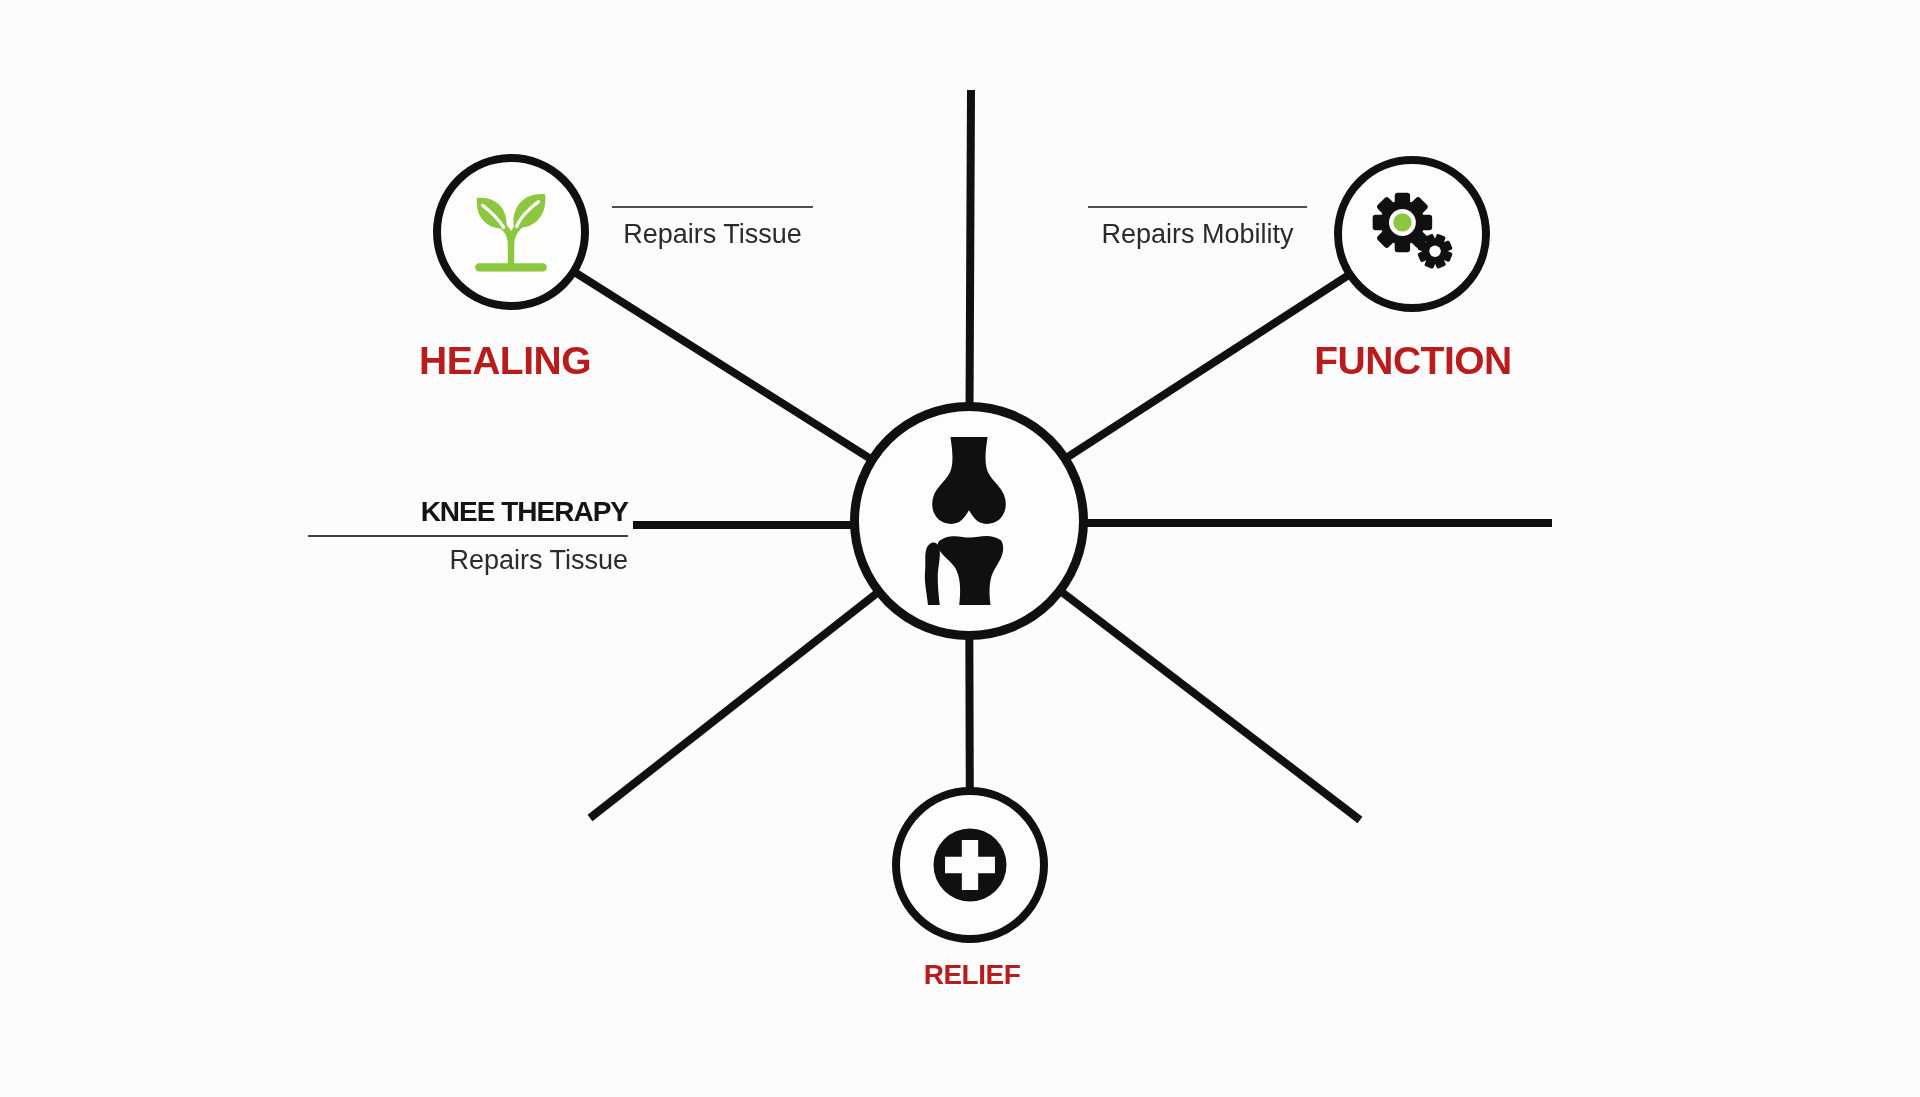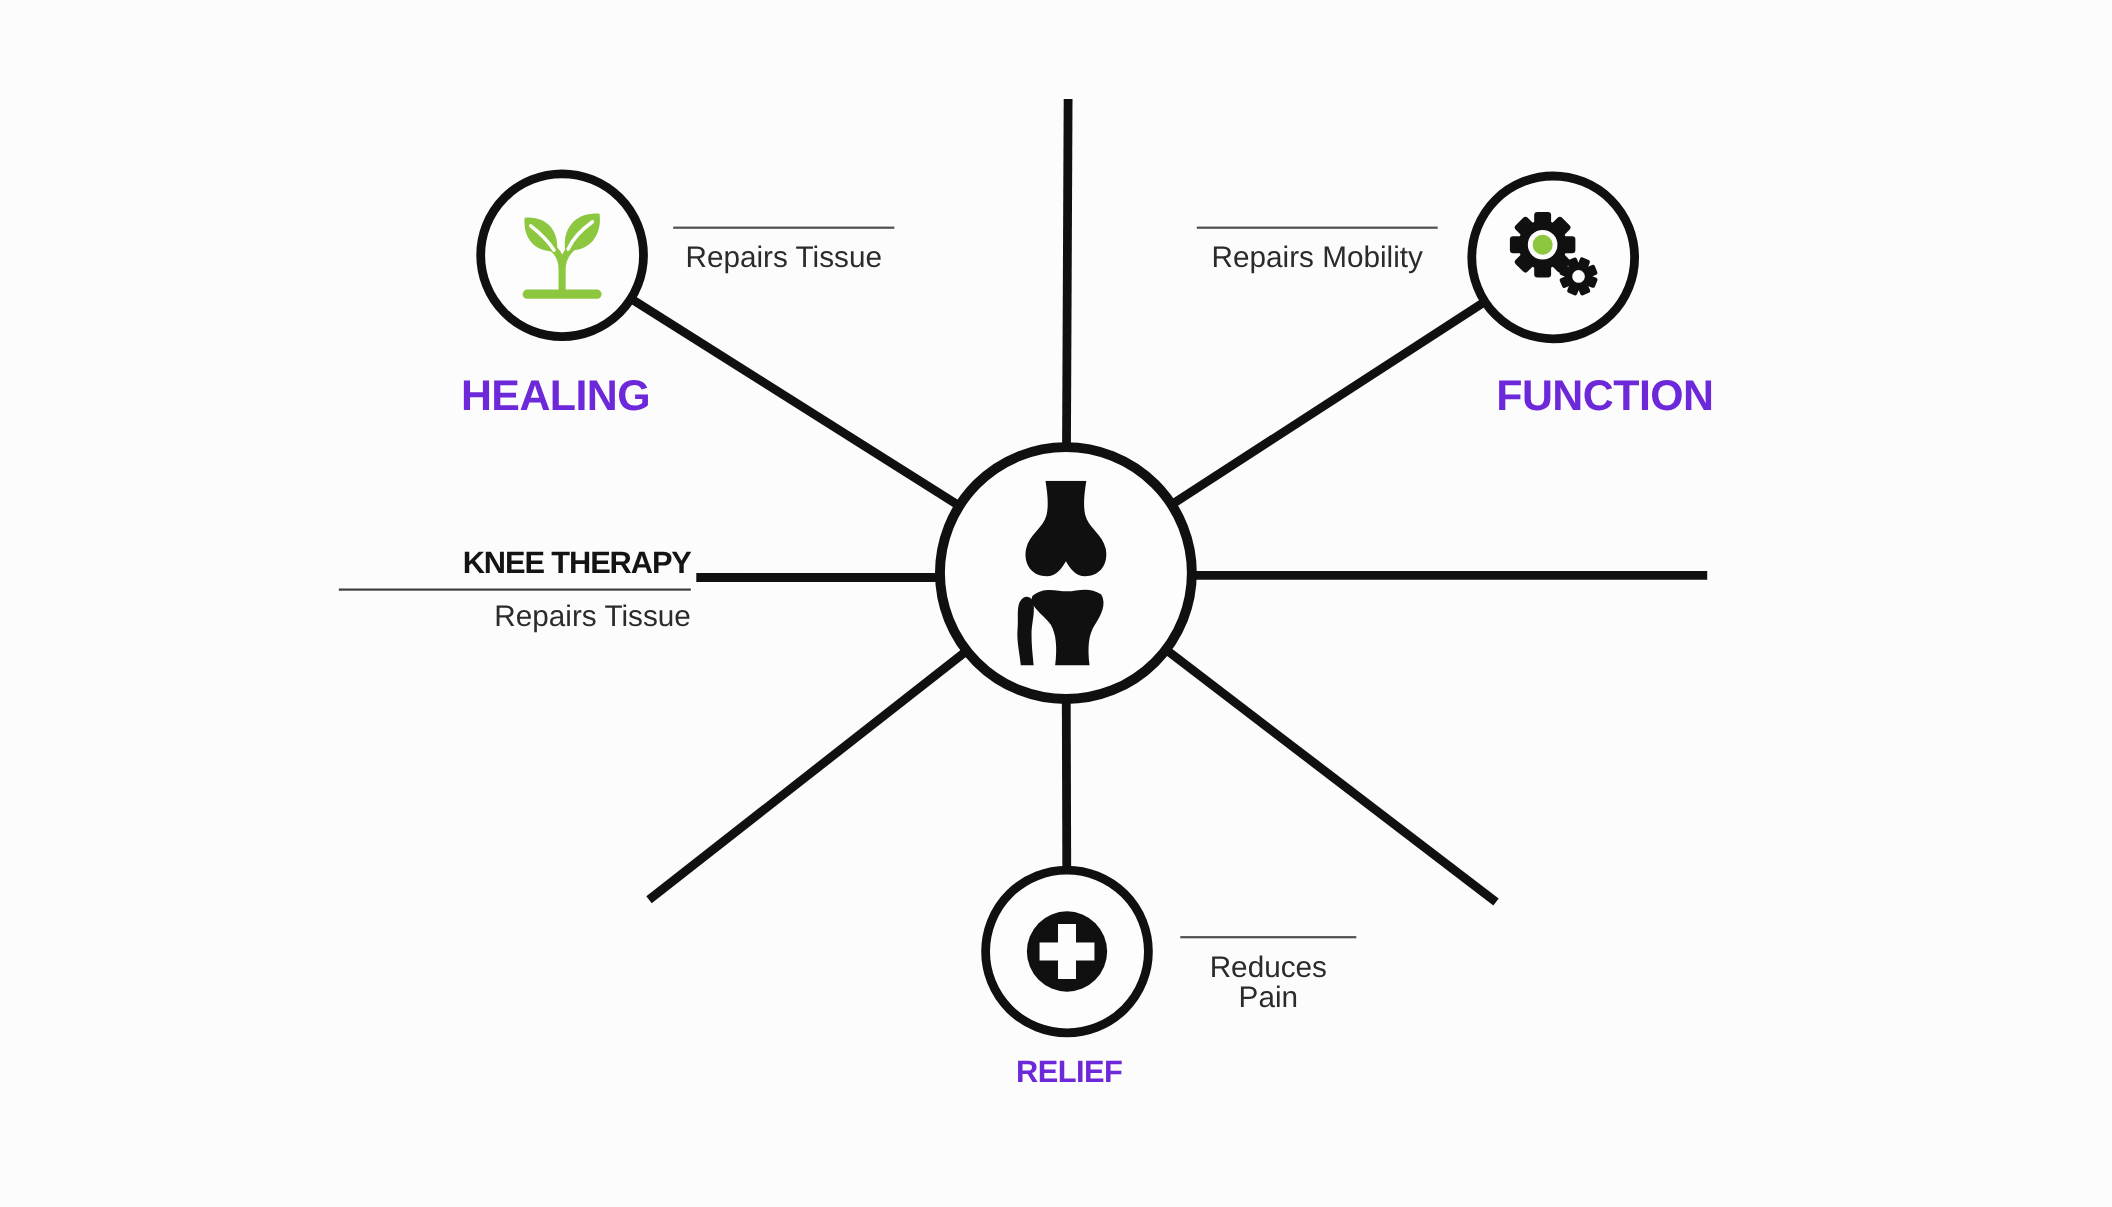--- a/index.html
+++ b/index.html
@@ -39,28 +39,28 @@
     width: 238px; height: 238px;
     border-width: 9px;
   }
   .healing-circle  { left: 433px;  top: 154px; width: 156px; height: 156px; }
   .function-circle { left: 1334px; top: 156px; width: 156px; height: 156px; }
   .relief-circle   { left: 892px;  top: 787px; width: 156px; height: 156px; }
 
   .node-label {
     position: absolute;
     font-weight: bold;
-    color: #6d28d9;
+    color: #b91c1c;
     letter-spacing: -0.5px;
     text-align: center;
     line-height: 1;
     white-space: nowrap;
   }
   .healing-label  { left: 405px;  top: 341px; width: 200px; font-size: 39px; }
-  .function-label { left: 1313px; top: 341px; width: 200px; font-size: 39px; margin-left: 46px; }
+  .function-label { left: 1313px; top: 341px; width: 200px; font-size: 39px; }
   .relief-label   { left: 872px;  top: 961px; width: 200px; font-size: 28px; }
 
   .annotation {
     position: absolute;
     text-align: center;
     color: #2b2b2b;
     font-size: 27px;
     line-height: 1;
   }
   .ann-line {
@@ -168,24 +168,20 @@
     <div class="ann-text">Repairs Mobility</div>
   </div>
 
   <div class="node-circle relief-circle">
     <svg class="icon-svg" width="96" height="96" viewBox="0 0 100 100">
       <circle cx="50" cy="50" r="38" fill="var(--line-black, #101010)"></circle>
       <path d="M41.5,24 h17 v17.5 h17.5 v17 h-17.5 v17.5 h-17 v-17.5 h-17.5 v-17 h17.5 z" fill="#fdfdfe"></path>
     </svg>
   </div>
   <div class="node-label relief-label">RELIEF</div>
-  <div class="annotation relief-annotation">
-    <div class="ann-line"></div>
-    <div class="ann-text">Reduces Pain</div>
-  </div>
 
   <div class="main-title-block">
     <div class="main-title">KNEE THERAPY</div>
     <div class="main-title-underline"></div>
     <div class="main-subtitle">Repairs Tissue</div>
   </div>
 
 </div>
 
 </body></html>

